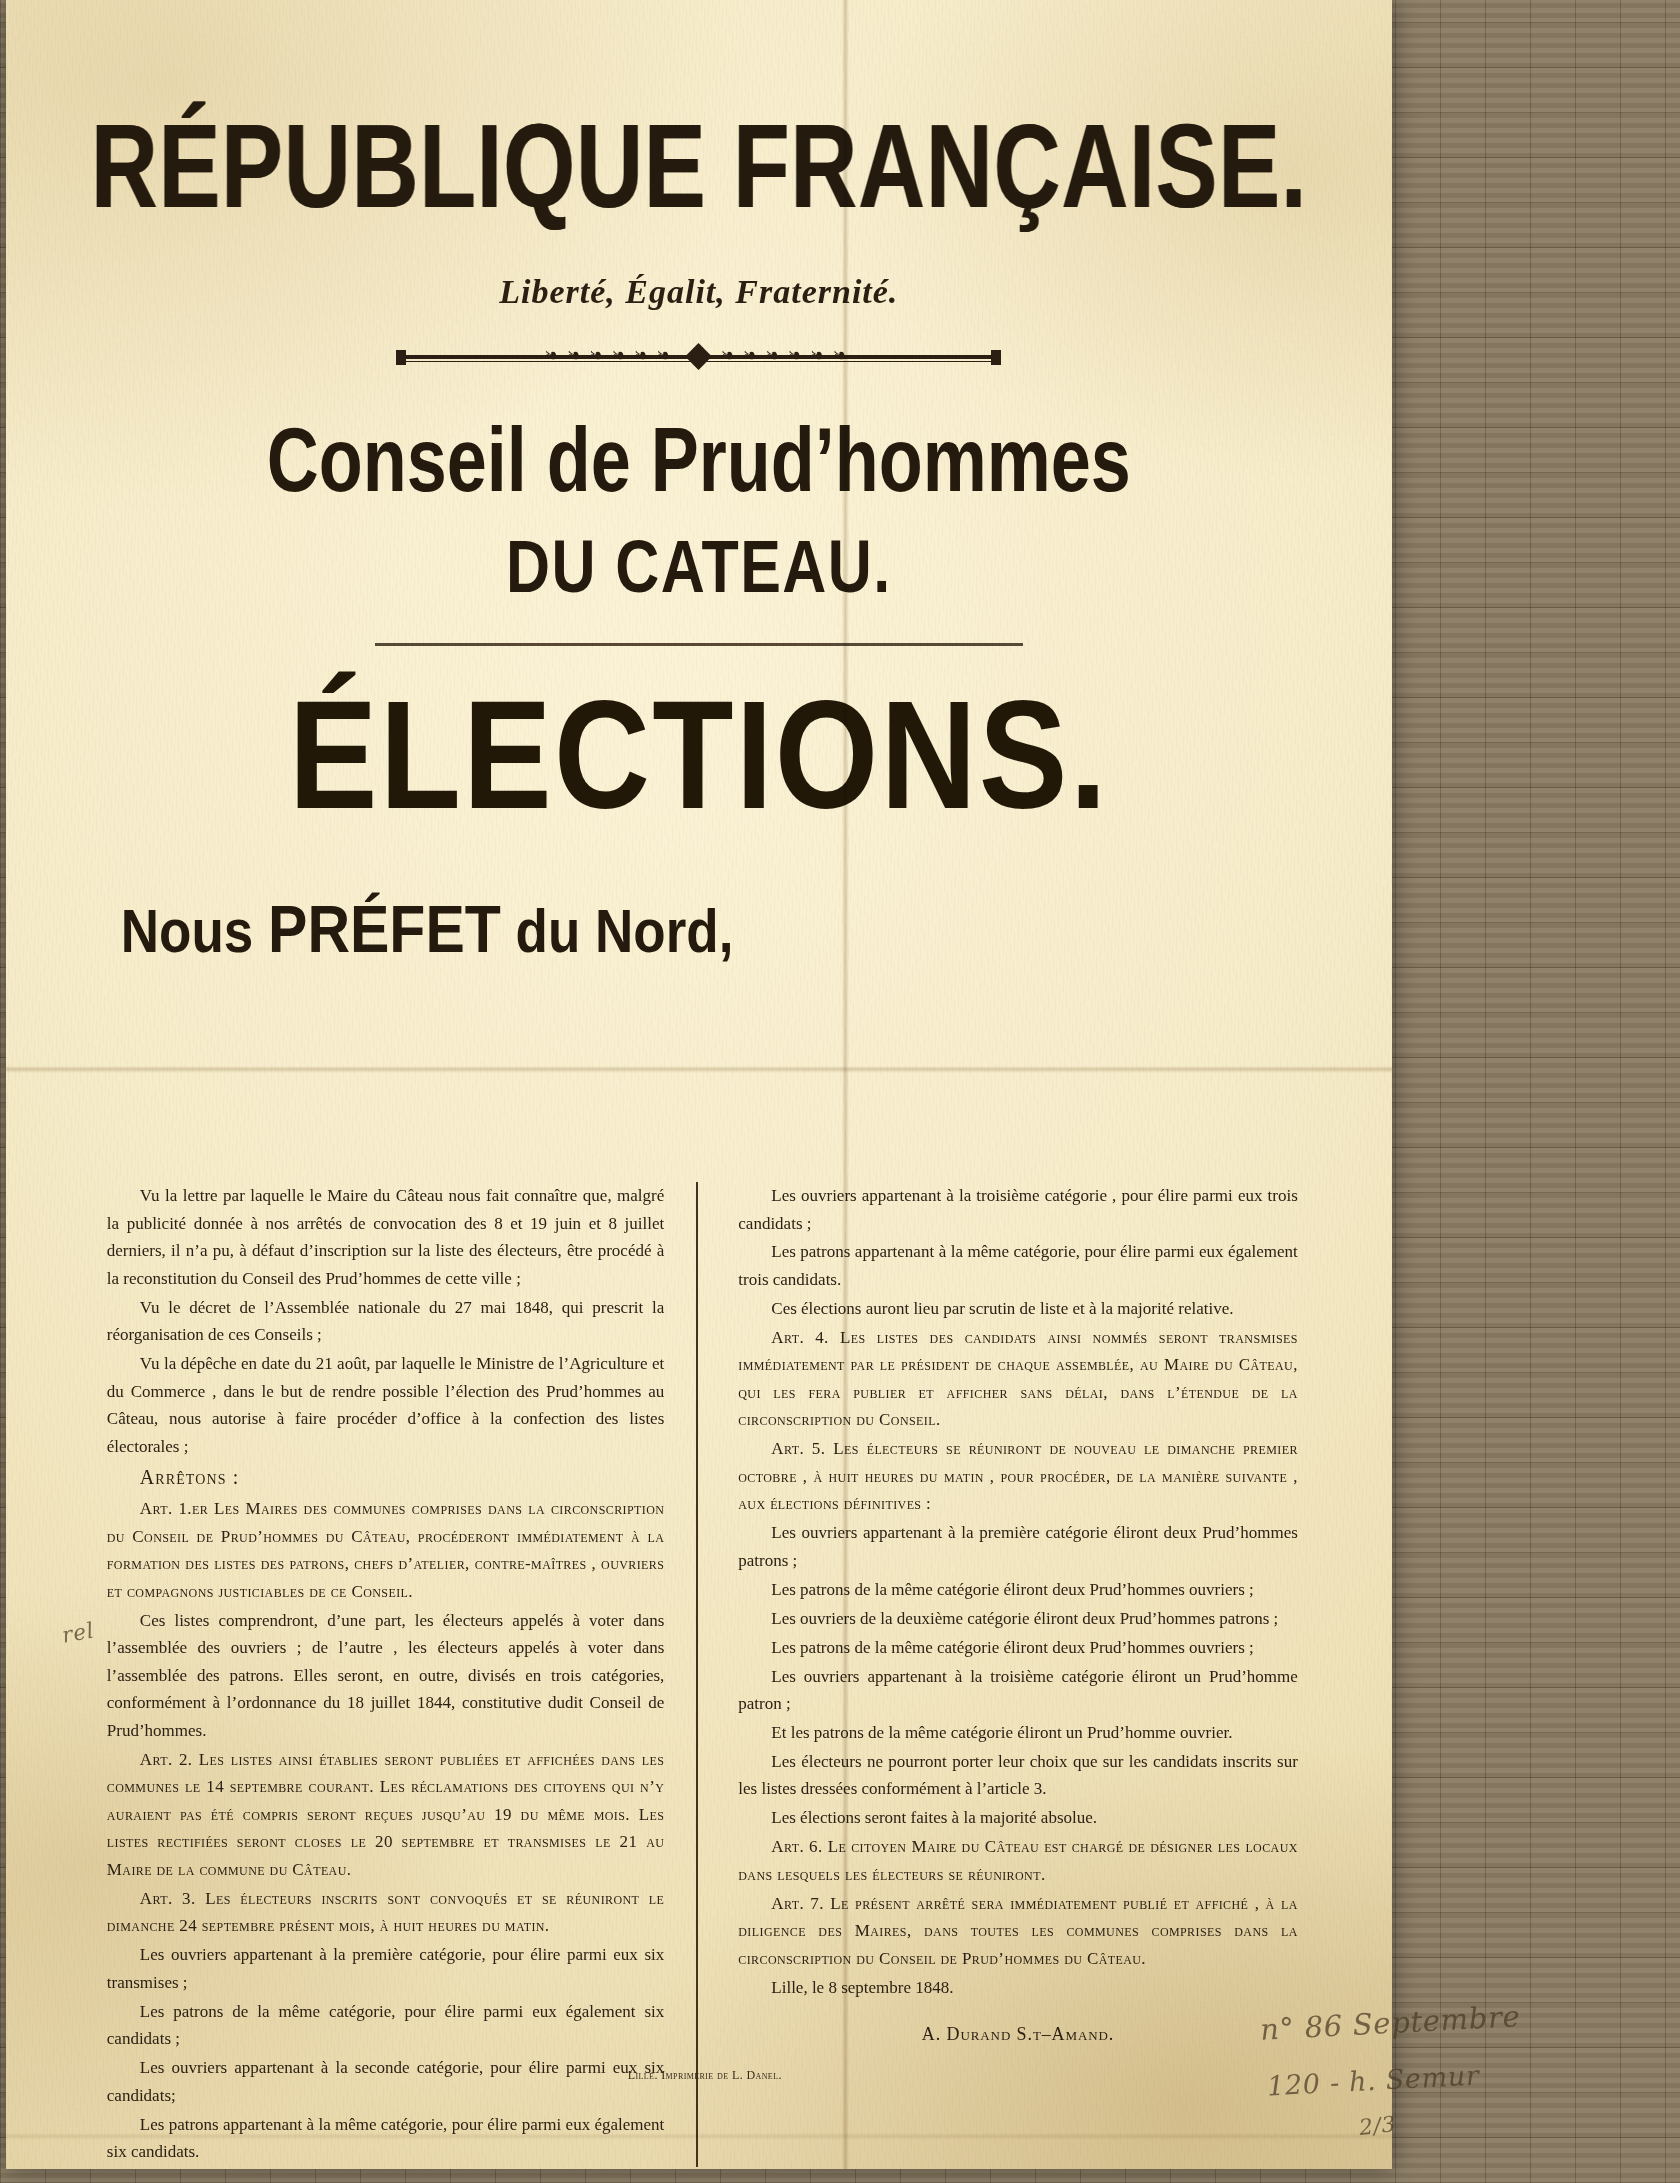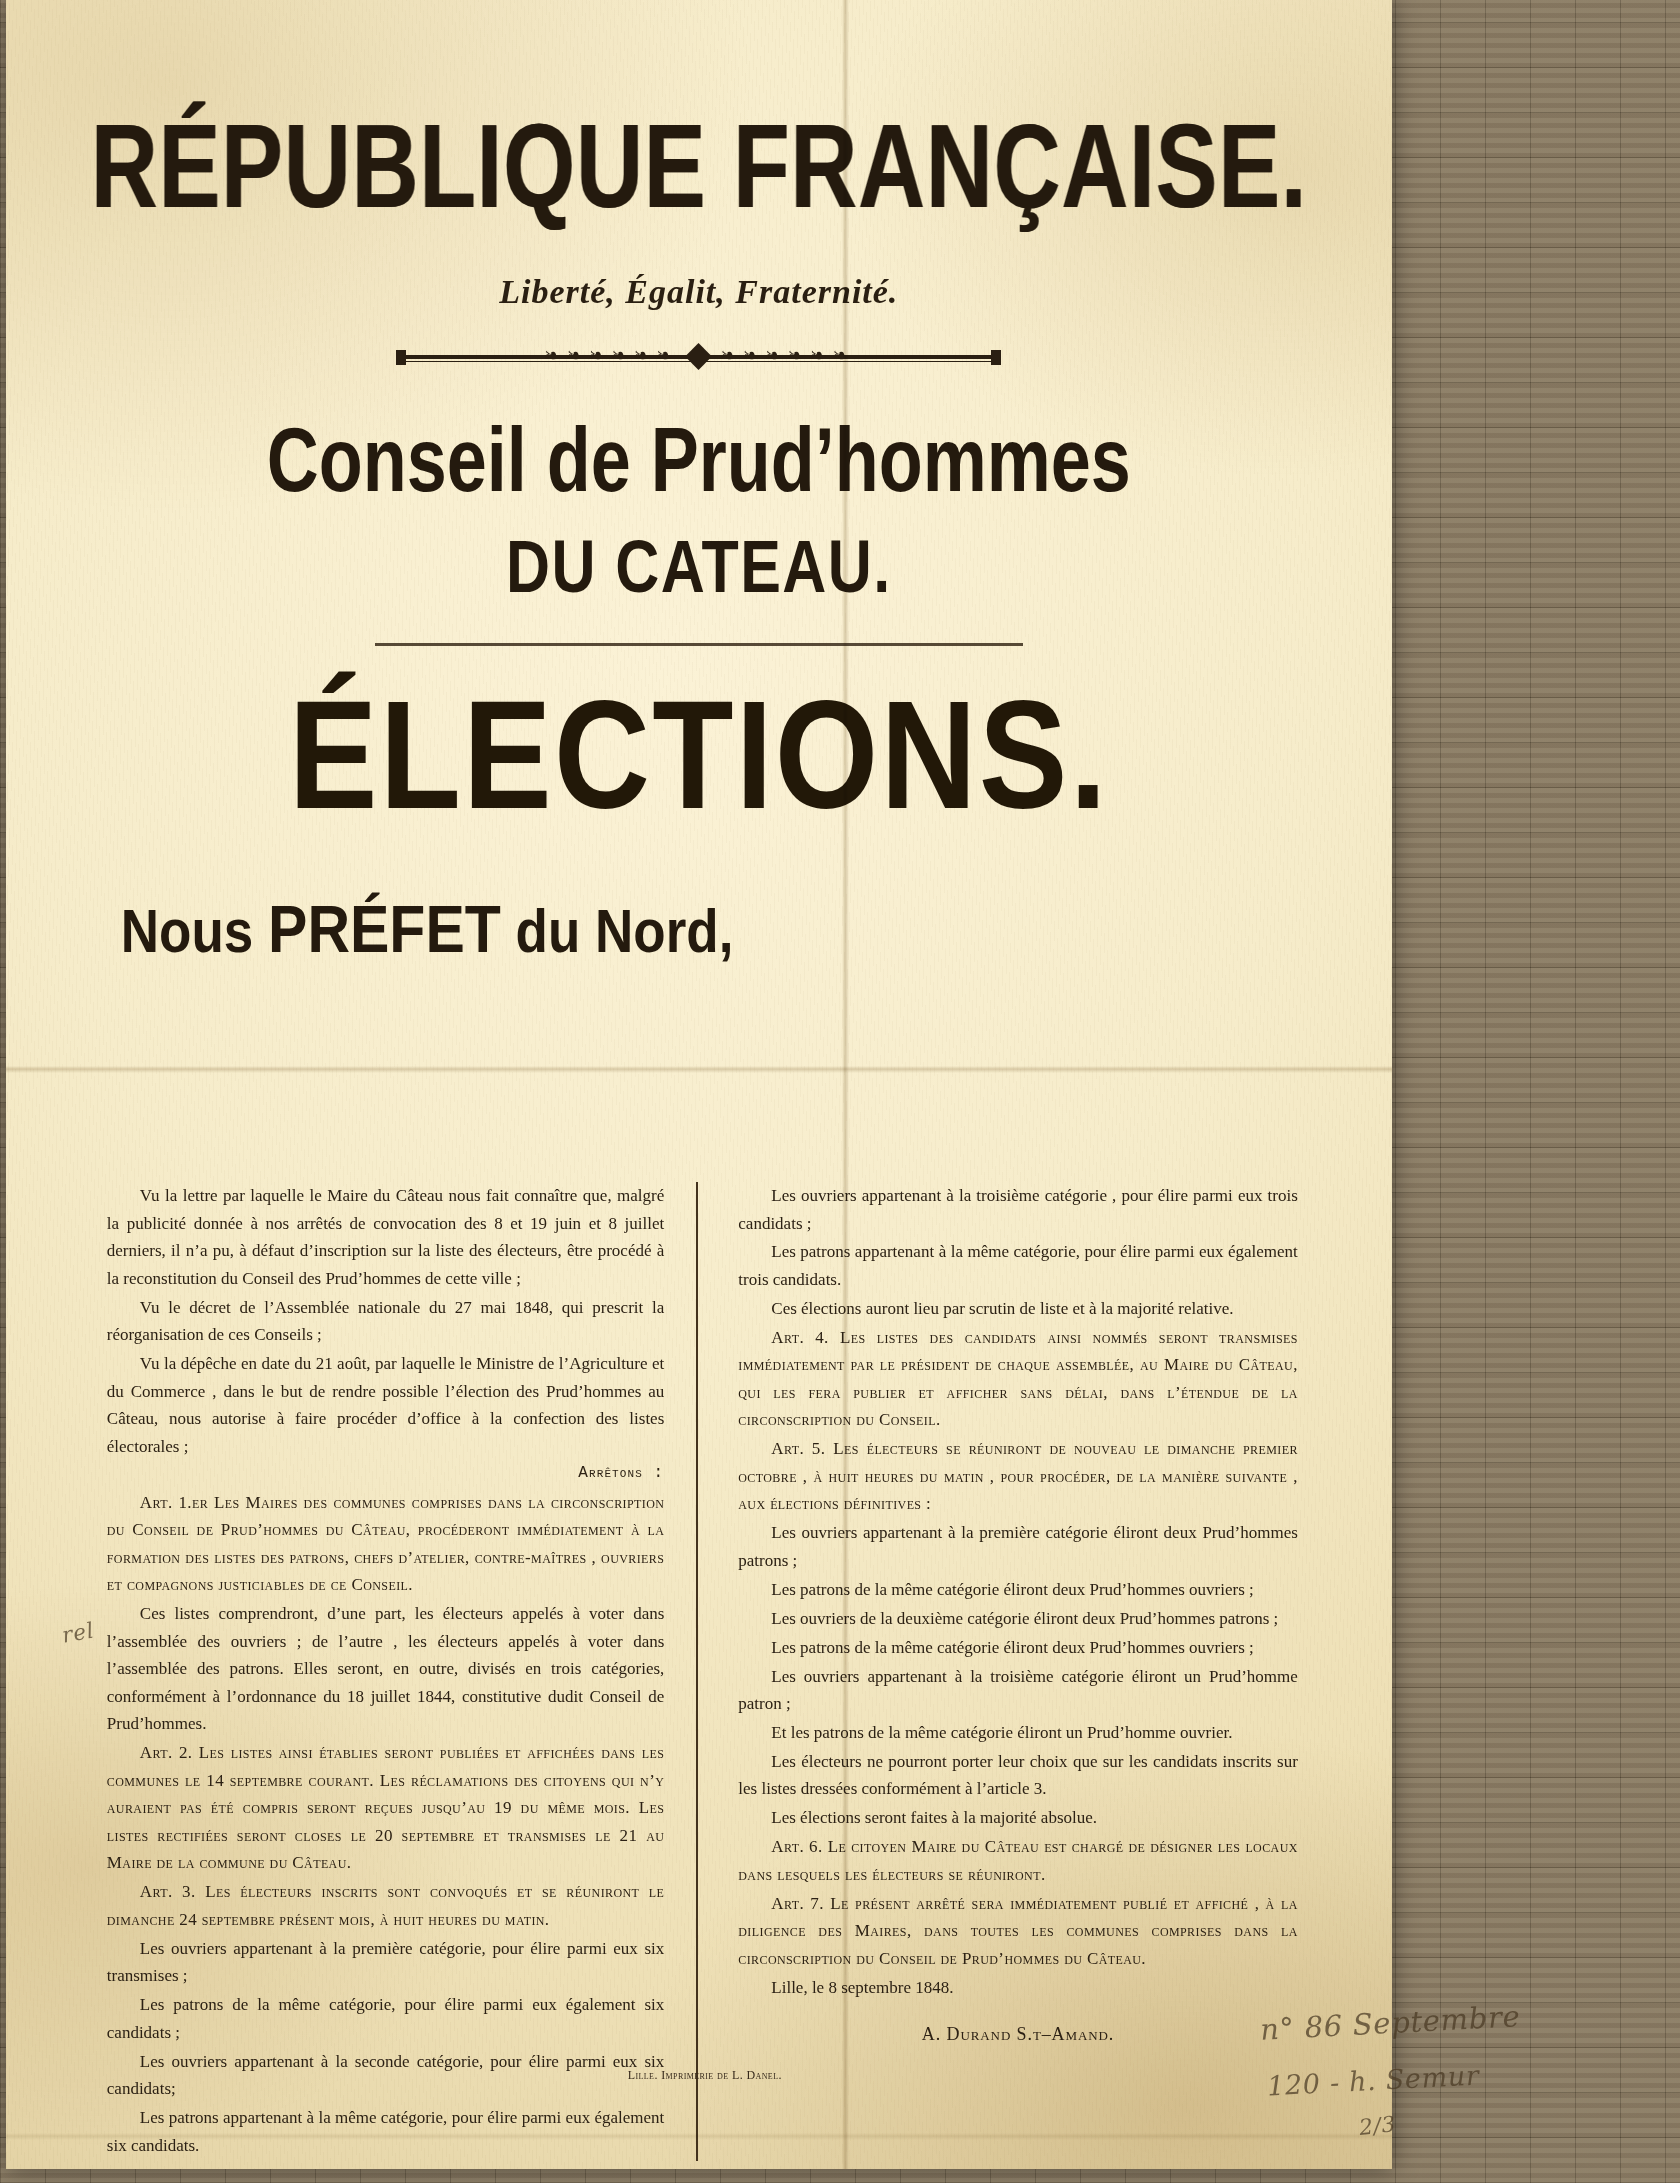--- a/index.html
+++ b/index.html
@@ -230,27 +230,26 @@
     color: #2c2114;
     text-align: justify;
     hyphens: auto;
   }
   .col.left  { padding-right: 32px; border-right: 2.2px solid #43321d; }
   .col.right { padding-left: 32px; }
 
   .col p { margin: 0 0 1.4px 0; text-indent: 33px; }
   .art { font-variant: small-caps; letter-spacing: 0.4px; }
   .arretons {
-    text-align: right;
+    text-align: left;
     text-indent: 0;
     font-variant: small-caps;
     letter-spacing: 1.1px;
     margin: 2.9px 0 1.4px 0;
-    font-size: 16px;
-    font-family: Liberation Mono, monospace;
+    font-size: 20px;
   }
 
   .place-date { margin-top: 11.5px; text-indent: 33px; }
 
   .signature {
     margin: 19px 0 0 0;
     text-align: center;
     font-variant: small-caps;
     letter-spacing: 0.9px;
     font-size: 18px;

